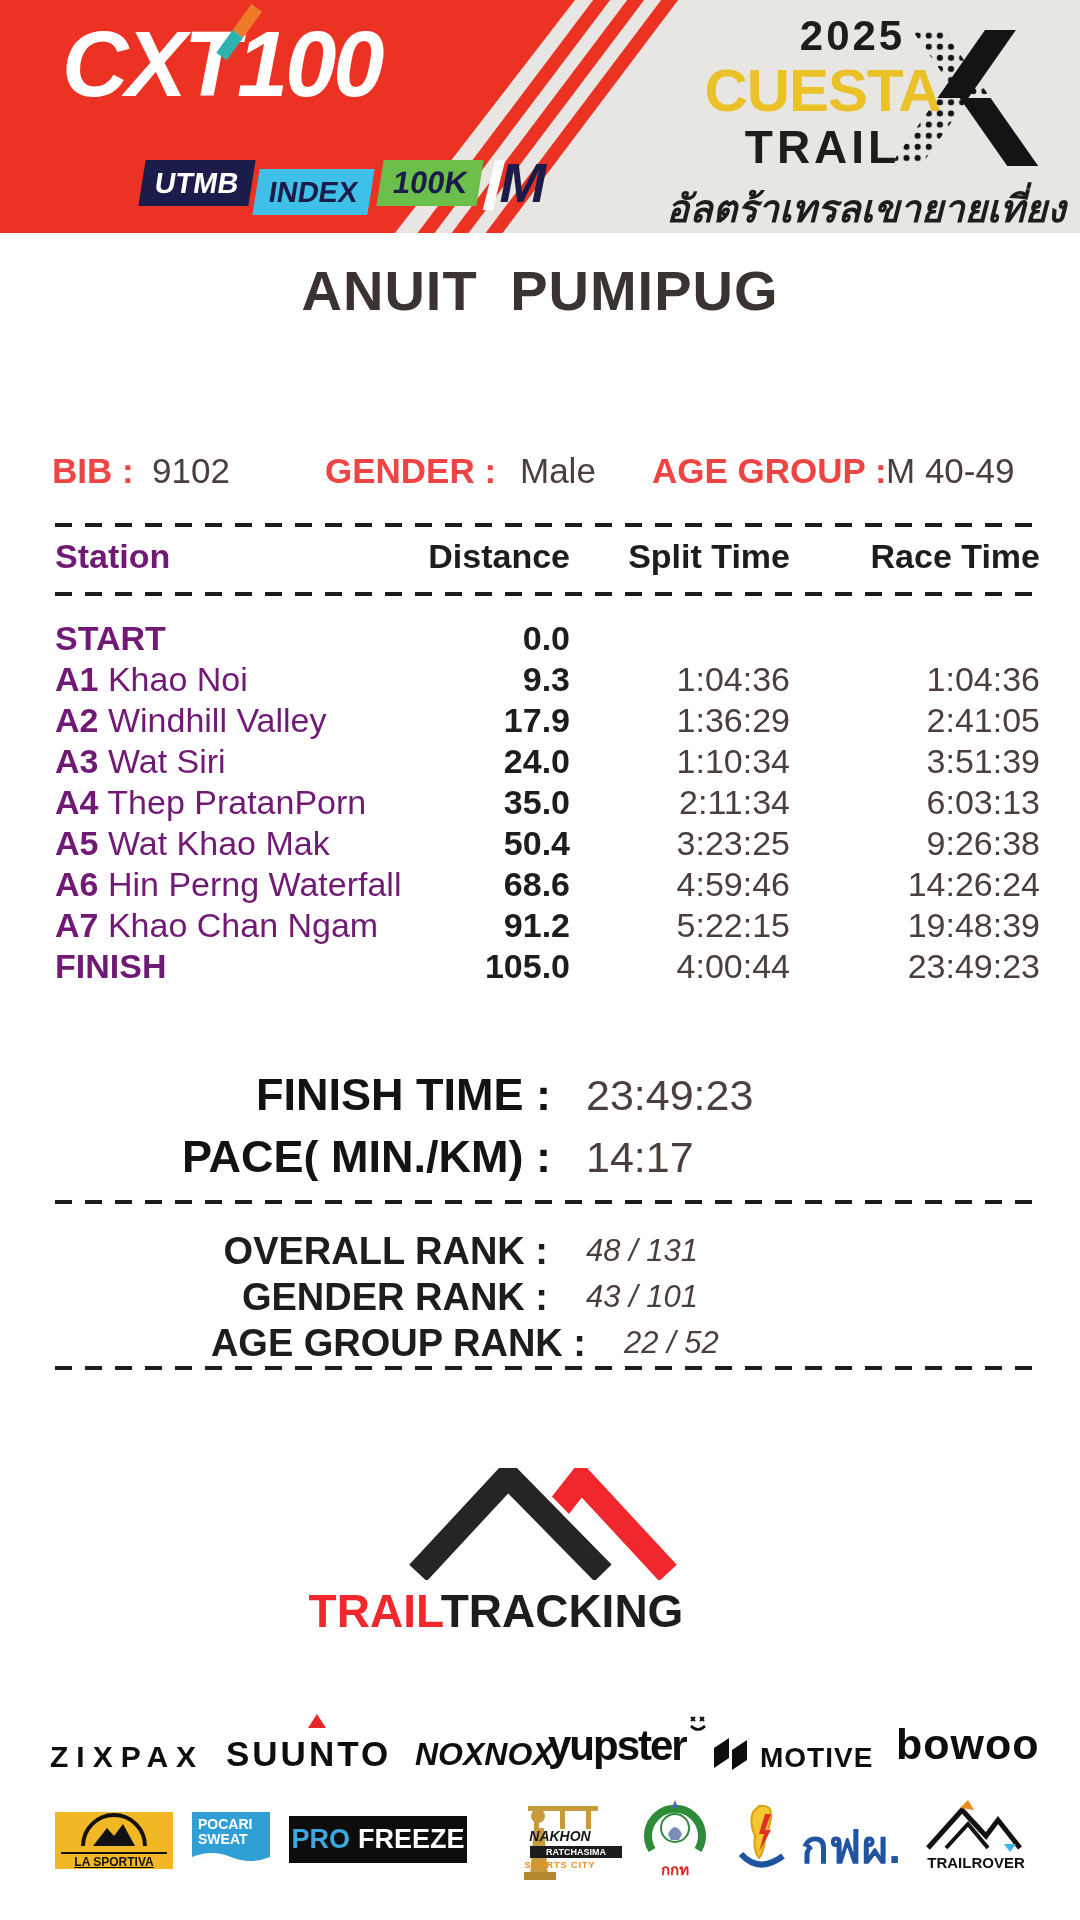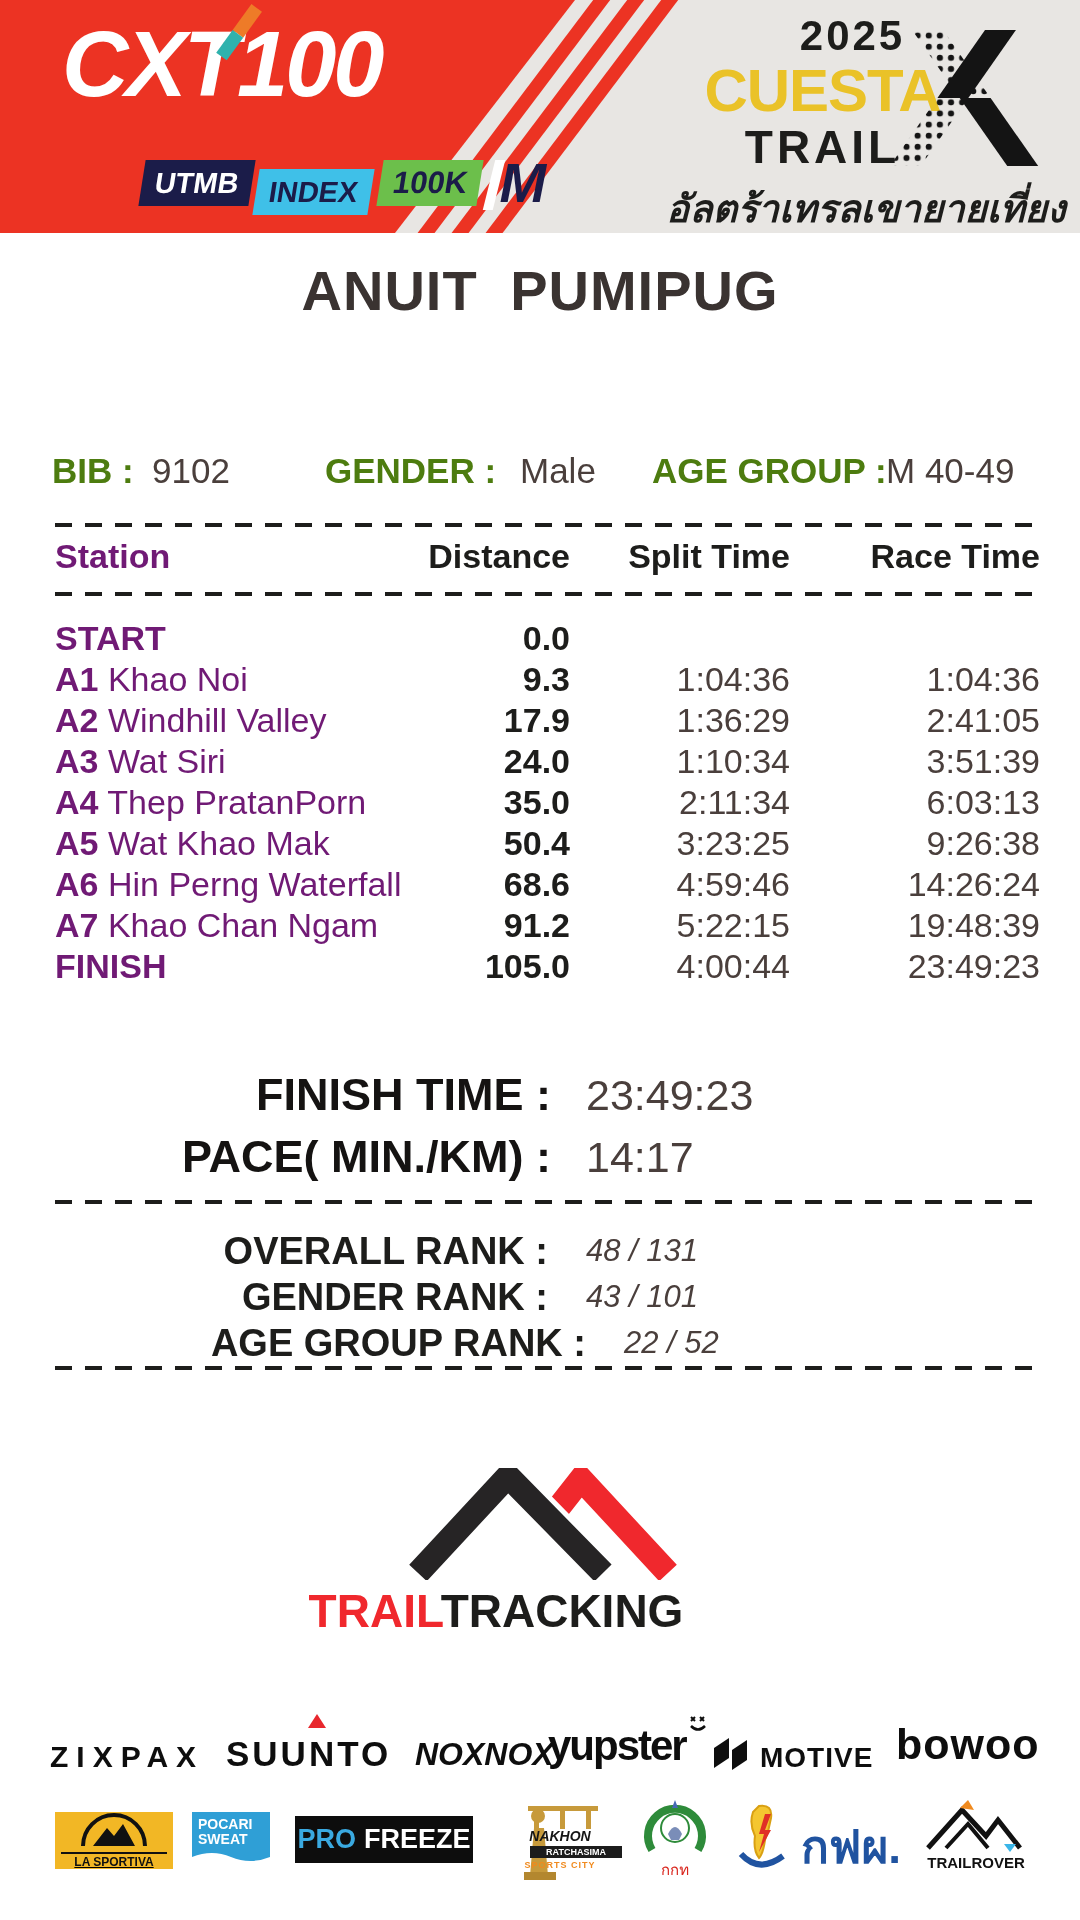--- a/index.html
+++ b/index.html
@@ -33,21 +33,21 @@
   .ev-sub  { font-size:46px; line-height:50px; font-weight:800; color:#1d1d1b; letter-spacing:4px; }
   .ev-x { position:absolute; left:888px; top:30px; width:152px; height:136px; }
   .ev-thai { position:absolute; left:656px; top:178px; width:420px; text-align:center;
              font-size:38px; font-weight:700; font-style:italic; color:#1d1d1b; }
 
   
   .runner-name { position:absolute; left:0; top:258px; width:1080px; text-align:center;
                  font-size:56px; font-weight:800; color:#3a3331; letter-spacing:1px; word-spacing:16px; }
 
   .bib-row { position:absolute; left:0; top:448px; width:1080px; height:46px; font-size:35px; line-height:46px; }
-  .bib-row .lbl { position:absolute; font-weight:700; color:#4d7c0f; }
+  .bib-row .lbl { position:absolute; font-weight:700; color:#ef4444; }
   .bib-row .val { position:absolute; font-weight:500; color:#4a3f3c; }
   .p-bib-l { left:52px; }  .p-bib-v { left:152px; }
   .p-gen-l { left:325px; } .p-gen-v { left:520px; }
   .p-age-l { left:652px; } .p-age-v { left:886px; }
 
   
   .dash { position:absolute; left:55px; width:985px; height:4px;
           background:repeating-linear-gradient(90deg,#1d1d1b 0 17px,transparent 17px 30px); }
   .dash.d1 { top:523px; } .dash.d2 { top:592px; } .dash.d3 { top:1200px; } .dash.d4 { top:1366px; }
 
@@ -92,32 +92,32 @@
   .sp-motive { left:760px; top:1742px; font-size:28px; font-weight:800; letter-spacing:1px; }
   .sp-bowoo { left:896px; top:1720px; font-size:43px; font-weight:800; letter-spacing:1px; }
 
   
   .lasportiva { position:absolute; left:55px; top:1812px; width:118px; height:57px; background:#f2b725;
                 text-align:center; overflow:hidden;text-decoration:underline; }
   .lasportiva .txt { font-size:12px; font-weight:800; color:#111; letter-spacing:0px; border-top:2px solid #111;
                      margin:0 6px; padding-top:1px; }
   .pocari { position:absolute; left:192px; top:1812px; width:78px; height:57px; background:#2f9fd6; overflow:hidden; }
   .pocari .txt { font-size:14px; line-height:15px; font-weight:800; color:#fff; padding:5px 0 0 6px; letter-spacing:0px; }
-  .profreeze { position:absolute; left:295px; top:1816px; width:178px; height:47px; background:#0d0d0d;
+  .profreeze { position:absolute; left:289px; top:1816px; width:178px; height:47px; background:#0d0d0d;
                display:flex; align-items:center; justify-content:center; gap:8px; }
   .profreeze .pro { color:#3aa9e0; font-size:27px; font-weight:800; }
   .profreeze .freeze { color:#ffffff; font-size:27px; font-weight:800; }
 
   .nakhon { position:absolute; left:508px; top:1798px; width:104px; height:84px; text-align:center; }
   .nakhon .t1 { position:absolute; left:0; top:30px; width:104px; font-size:14px; font-weight:900; font-style:italic; color:#161616; }
   .nakhon .t2 { position:absolute; left:22px; top:48px; width:92px; font-size:9px; font-weight:800; color:#fff; background:#1c1c1c; padding:1px 0; }
   .nakhon .t3 { position:absolute; left:0; top:62px; width:104px; font-size:9px; font-weight:800; color:#f08a1e; letter-spacing:1px; }
 
   .sat { position:absolute; left:642px; top:1798px; width:66px; height:84px; text-align:center; }
-  .sat .kk { position:absolute; left:0; bottom:0; width:66px; font-size:15px; font-weight:400; color:#d9251d; }
+  .sat .kk { position:absolute; left:0; bottom:0; width:66px; font-size:15px; font-weight:700; color:#d9251d; }
 
   .egat { position:absolute; left:735px; top:1802px; width:170px; height:76px; }
   .egat .th { position:absolute; left:66px; top:8px; font-size:46px; font-weight:700; color:#2053a0; }
 
   .trailrover { position:absolute; left:916px; top:1798px; width:120px; height:84px; text-align:center; }
   .trailrover .txt { position:absolute; left:0; top:56px; width:120px; font-size:15px; font-weight:900; color:#111; letter-spacing:0px; }
 </style>
 </head>
 <body>
 

